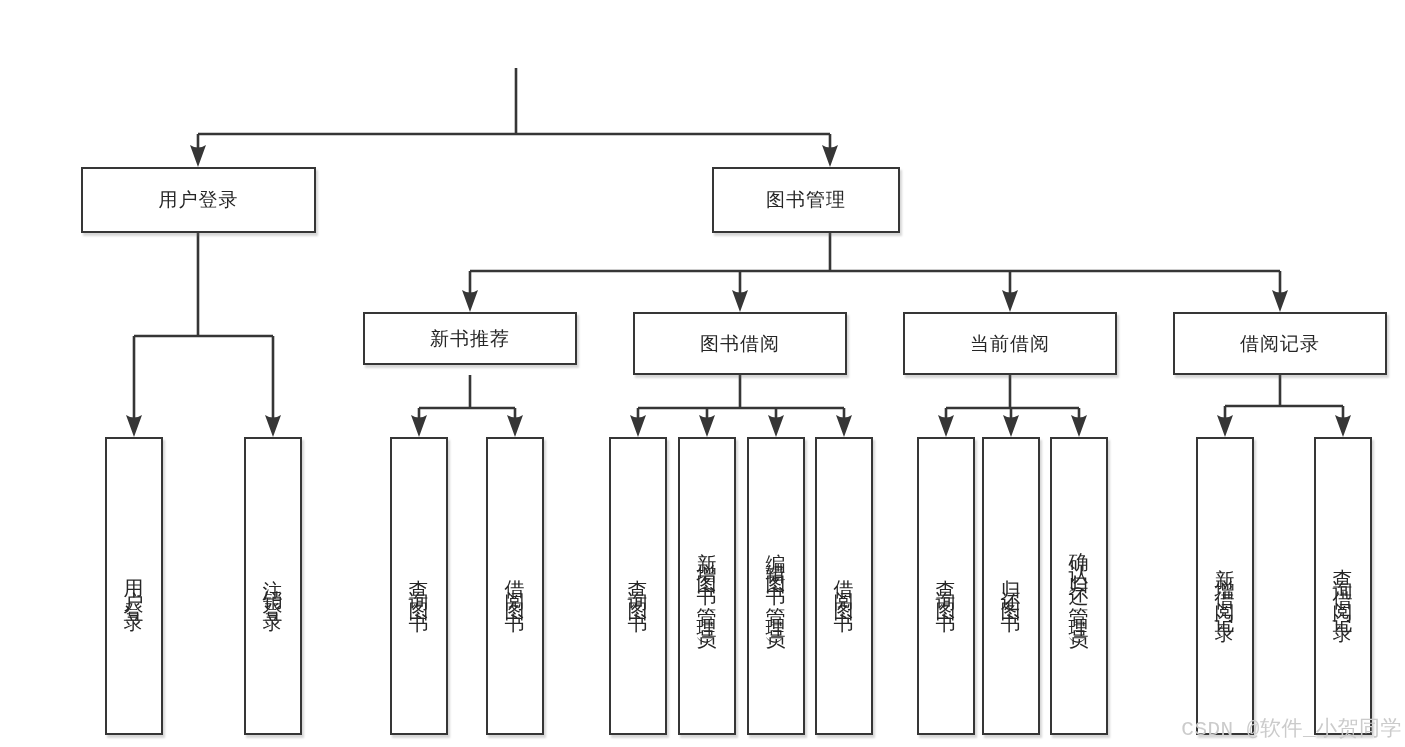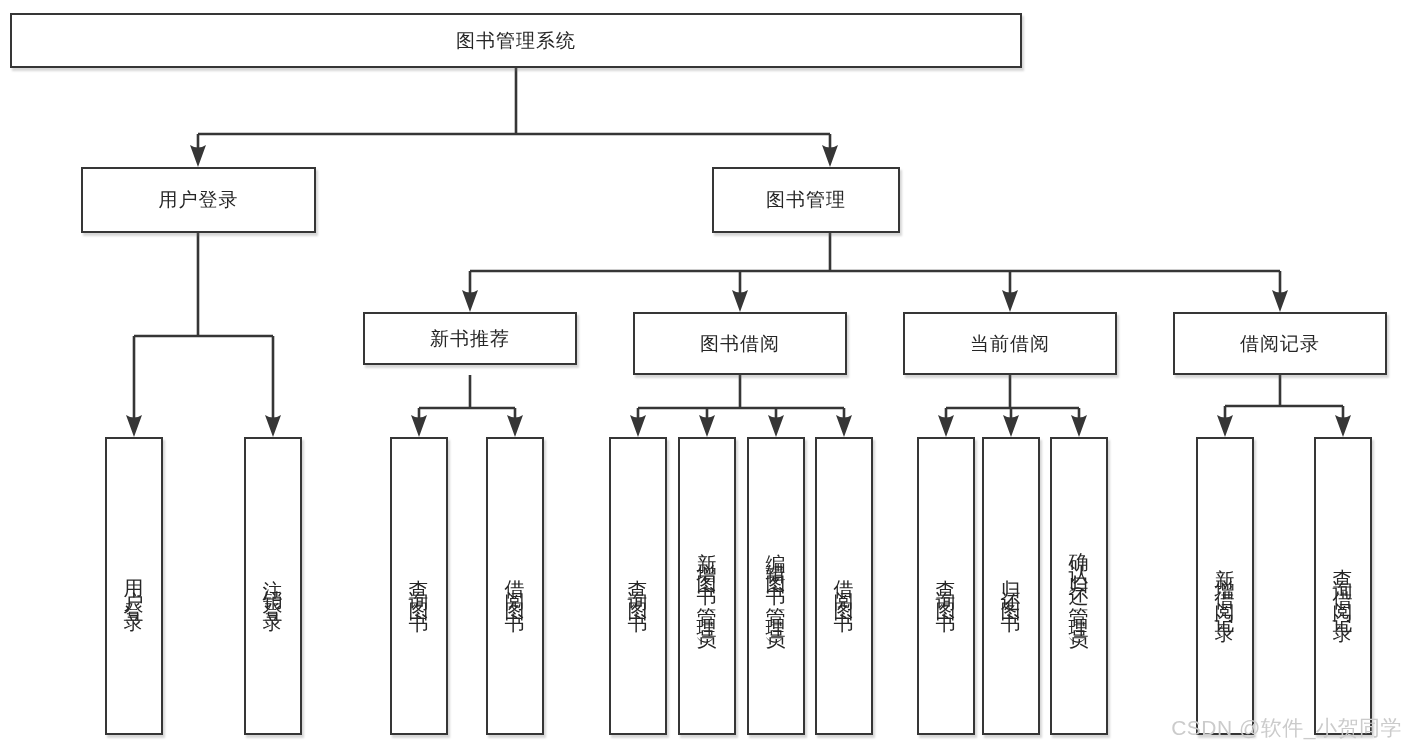--- a/index.html
+++ b/index.html
@@ -22,21 +22,21 @@
   .leaf .vtext{
     writing-mode:vertical-rl;
     text-orientation:mixed;
     line-height:1;
     letter-spacing:11px;
     font-size:20px;
     white-space:nowrap;
   }
   .watermark{
     position:absolute;right:3px;bottom:5px;z-index:5;
-    color:#cbcbcb;font-size:21px;letter-spacing:0.5px;
+    color:#cbcbcb;font-size:21px;letter-spacing:0.5px;font-family:Liberation Mono, monospace;
   }
 </style>
 </head>
 <body>
 
 <div id="canvas">
 
   <svg id="connectors" width="1405" height="747" viewBox="0 0 1405 747">
       <path d="M516 68 V134 M198 134 H830 M198 134 V148 M830 134 V148" fill="none" stroke="#363636" stroke-width="2.6"></path>
       <path d="M198 233 V336 M134 336 H273 M134 336 V418 M273 336 V418" fill="none" stroke="#363636" stroke-width="2.6"></path>
@@ -59,23 +59,20 @@
       <path d="M699 415 Q707 420 715 415 L707 437 Z" fill="#363636"></path>
       <path d="M768 415 Q776 420 784 415 L776 437 Z" fill="#363636"></path>
       <path d="M836 415 Q844 420 852 415 L844 437 Z" fill="#363636"></path>
       <path d="M938 415 Q946 420 954 415 L946 437 Z" fill="#363636"></path>
       <path d="M1003 415 Q1011 420 1019 415 L1011 437 Z" fill="#363636"></path>
       <path d="M1071 415 Q1079 420 1087 415 L1079 437 Z" fill="#363636"></path>
       <path d="M1217 415 Q1225 420 1233 415 L1225 437 Z" fill="#363636"></path>
       <path d="M1335 415 Q1343 420 1351 415 L1343 437 Z" fill="#363636"></path>
     </svg>
 
-  <div class="node" style="left:10px;top:13px;width:1012px;height:55px">
-    <span>图书管理系统</span>
-  </div>
 
   <div class="node" style="left:81px;top:167px;width:235px;height:66px">
     <span>用户登录</span>
   </div>
   <div class="node" style="left:712px;top:167px;width:188px;height:66px">
     <span>图书管理</span>
   </div>
 
   <div class="node" style="left:363px;top:312px;width:214px;height:53px">
     <span>新书推荐</span>

